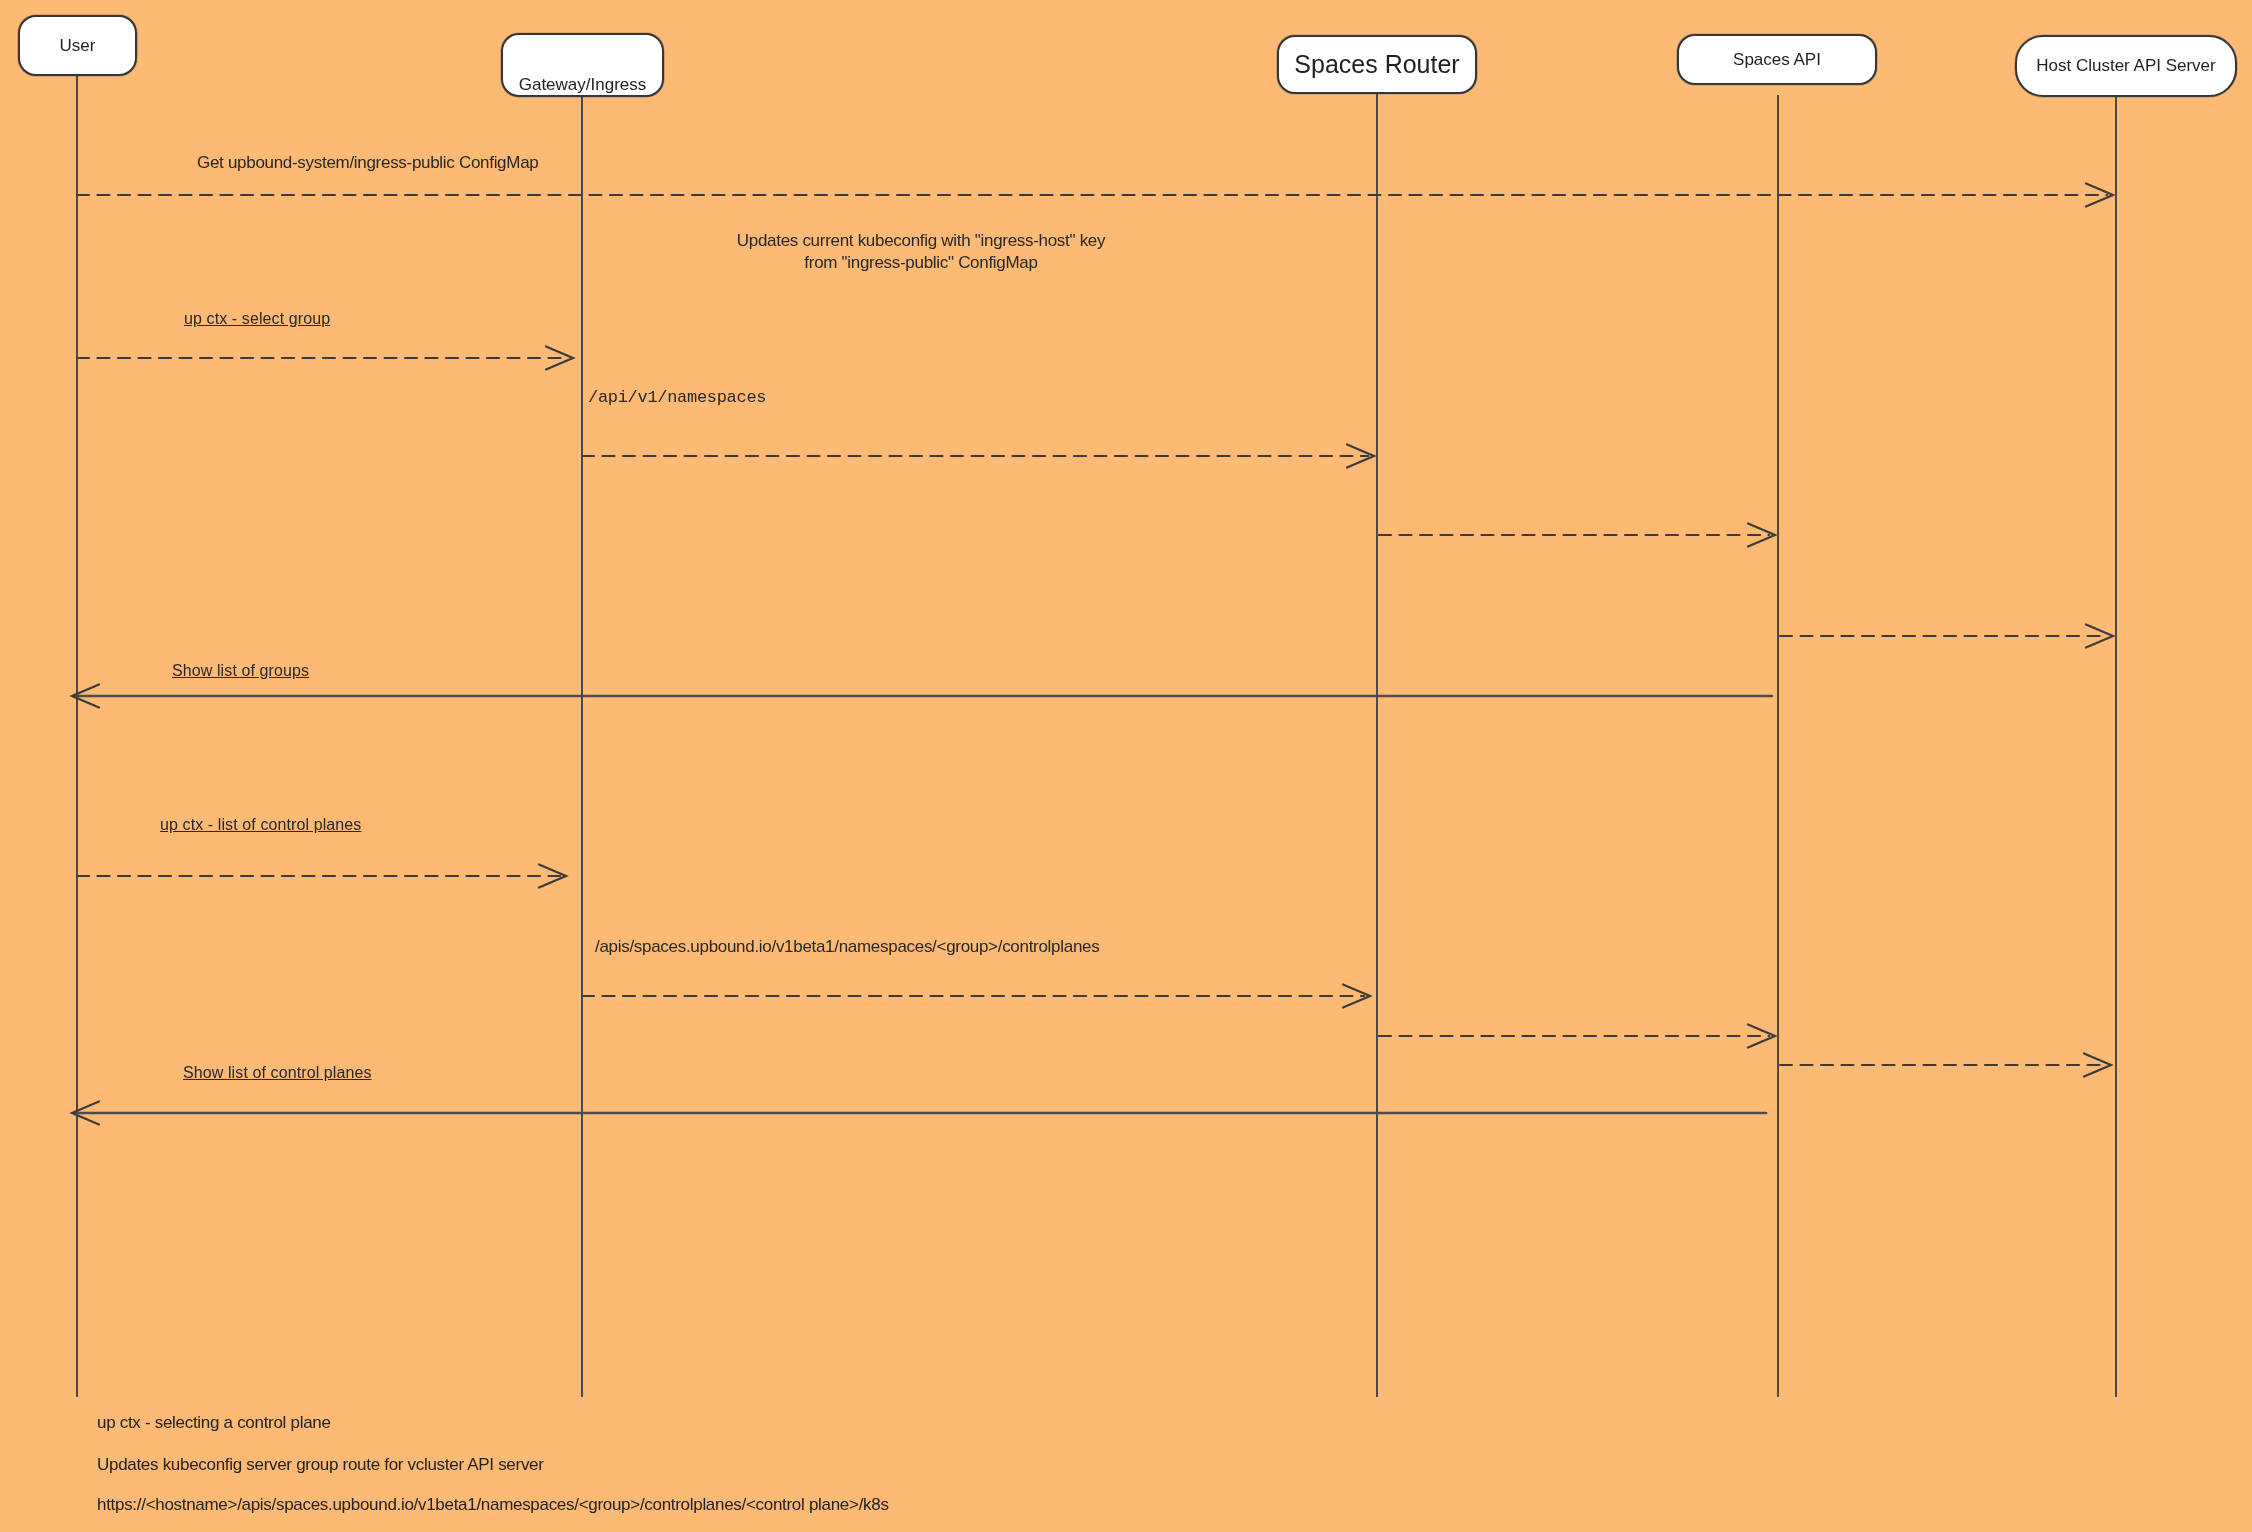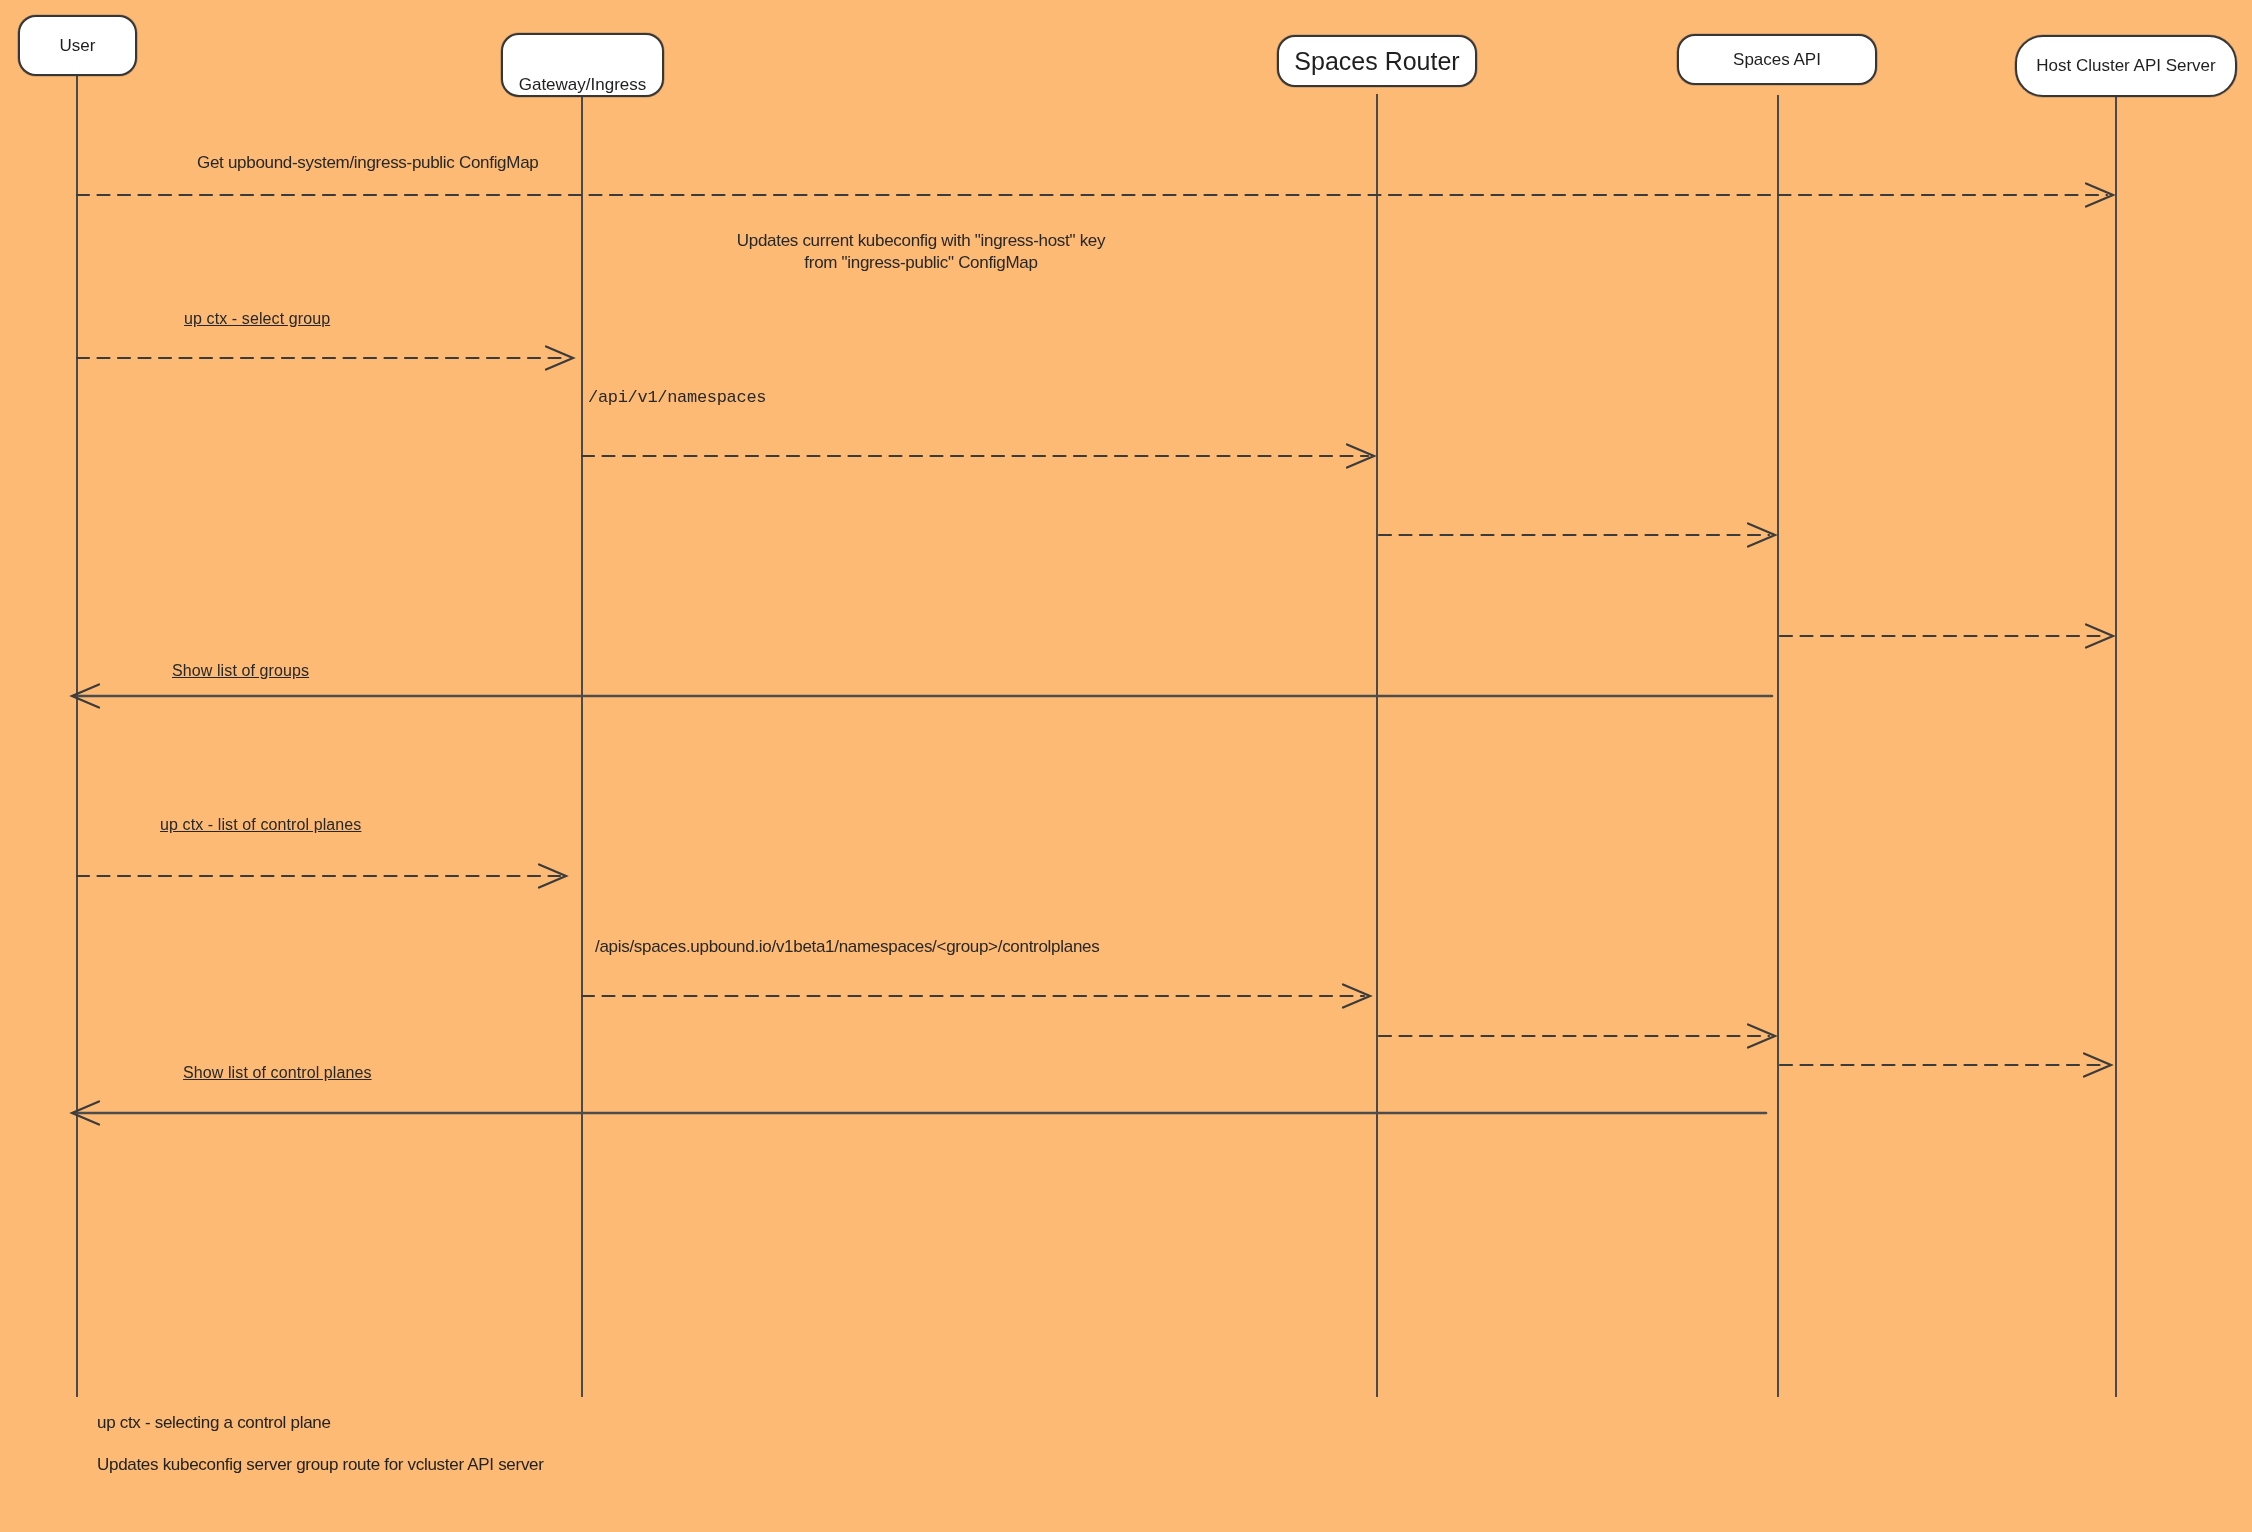--- a/index.html
+++ b/index.html
@@ -92,21 +92,21 @@
       </g>
     </g>
   </svg>
 
   <div class="actor-box" style="left:18px; top:15px; width:119px; height:61px;">
     <span>User</span>
   </div>
   <div class="actor-box" style="left:501px; top:33px; width:163px; height:64px;align-items:flex-end;">
     <span>Gateway/Ingress</span>
   </div>
-  <div class="actor-box big" style="left:1277px; top:35px; width:200px; height:52px;">
+  <div class="actor-box big" style="left:1277px; top:35px; width:200px; height:59px;">
     <span>Spaces Router</span>
   </div>
   <div class="actor-box" style="left:1677px; top:34px; width:200px; height:51px;">
     <span>Spaces API</span>
   </div>
   <div class="actor-box" style="left:2015px; top:35px; width:222px; height:62px;border-radius:28px;">
     <span>Host Cluster API Server</span>
   </div>
 
   <div class="msg-label cond" style="left:197px; top:153px;">Get upbound-system/ingress-public ConfigMap</div>
@@ -123,14 +123,15 @@
   <div class="msg-label rounded-label" style="left:172px; top:662px;">Show list of groups</div>
 
   <div class="msg-label rounded-label" style="left:160px; top:816px;">up ctx - list of control planes</div>
 
   <div class="msg-label cond" style="left:595px; top:937px;">/apis/spaces.upbound.io/v1beta1/namespaces/&lt;group&gt;/controlplanes</div>
 
   <div class="msg-label rounded-label" style="left:183px; top:1064px;">Show list of control planes</div>
 
   <div class="footer-line" style="left:97px; top:1413px;">up ctx - selecting a control plane</div>
   <div class="footer-line" style="left:97px; top:1455px;">Updates kubeconfig server group route for vcluster API server</div>
+  <div class="footer-line" style="left:97px; top:1495px;">https://&lt;hostname&gt;/apis/spaces.upbound.io/v1beta1/namespaces/&lt;group&gt;/controlplanes/&lt;control plane&gt;/k8s</div>
 
 </div>
 
 </body></html>

